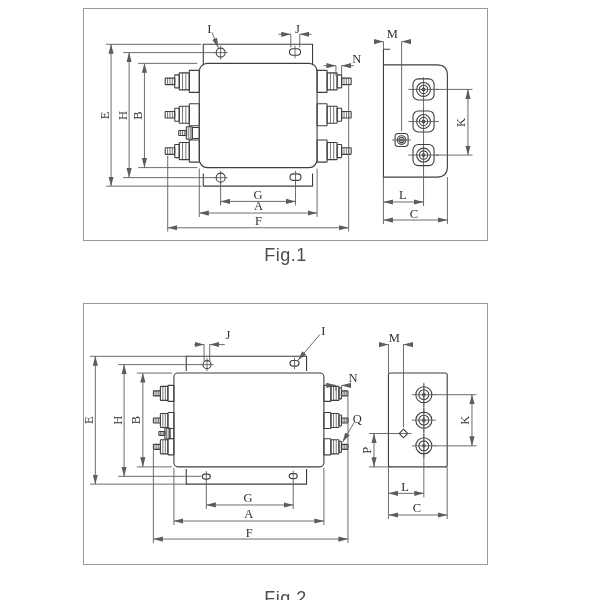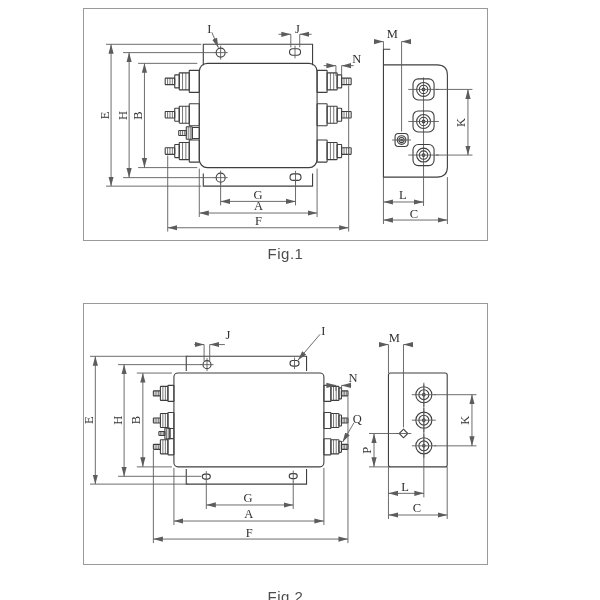--- a/index.html
+++ b/index.html
@@ -4,21 +4,21 @@
 <style>
   html,body{margin:0;padding:0;}
   body{width:600px;height:600px;background:#ffffff;position:relative;
        font-family:"Liberation Sans",sans-serif;overflow:hidden;}
   .fig-box{position:absolute;left:83px;width:405px;border:1.5px solid #9a9a9a;
            background:#ffffff;box-sizing:border-box;}
   #box1{top:8px;height:233px;}
   #box2{top:303px;height:262px;}
   .fig-box svg{display:block;width:100%;height:100%;}
   .caption{position:absolute;left:83px;width:405px;text-align:center;
-           font-size:15px;color:#4d4d4d;letter-spacing:0.5px;}
+           font-size:18px;color:#4d4d4d;letter-spacing:0.5px;}
   #cap1{top:245px;}
   #cap2{top:588px;}
   .ol{fill:none;stroke:#3f3f3f;stroke-width:1.1;}
   .tl{fill:none;stroke:#3f3f3f;stroke-width:0.7;}
   .dl{fill:none;stroke:#5c5c5c;stroke-width:0.9;}
   .lbl{font-family:"Liberation Serif",serif;font-size:12.5px;fill:#303030;
        text-anchor:middle;}
 </style>
 </head>
 <body>

